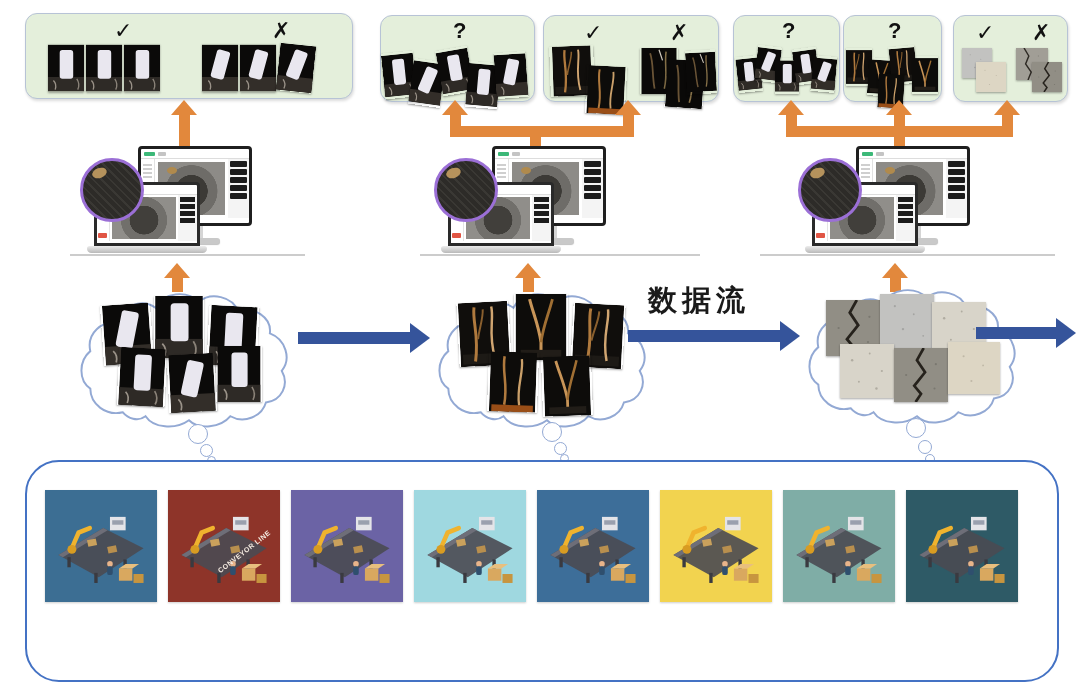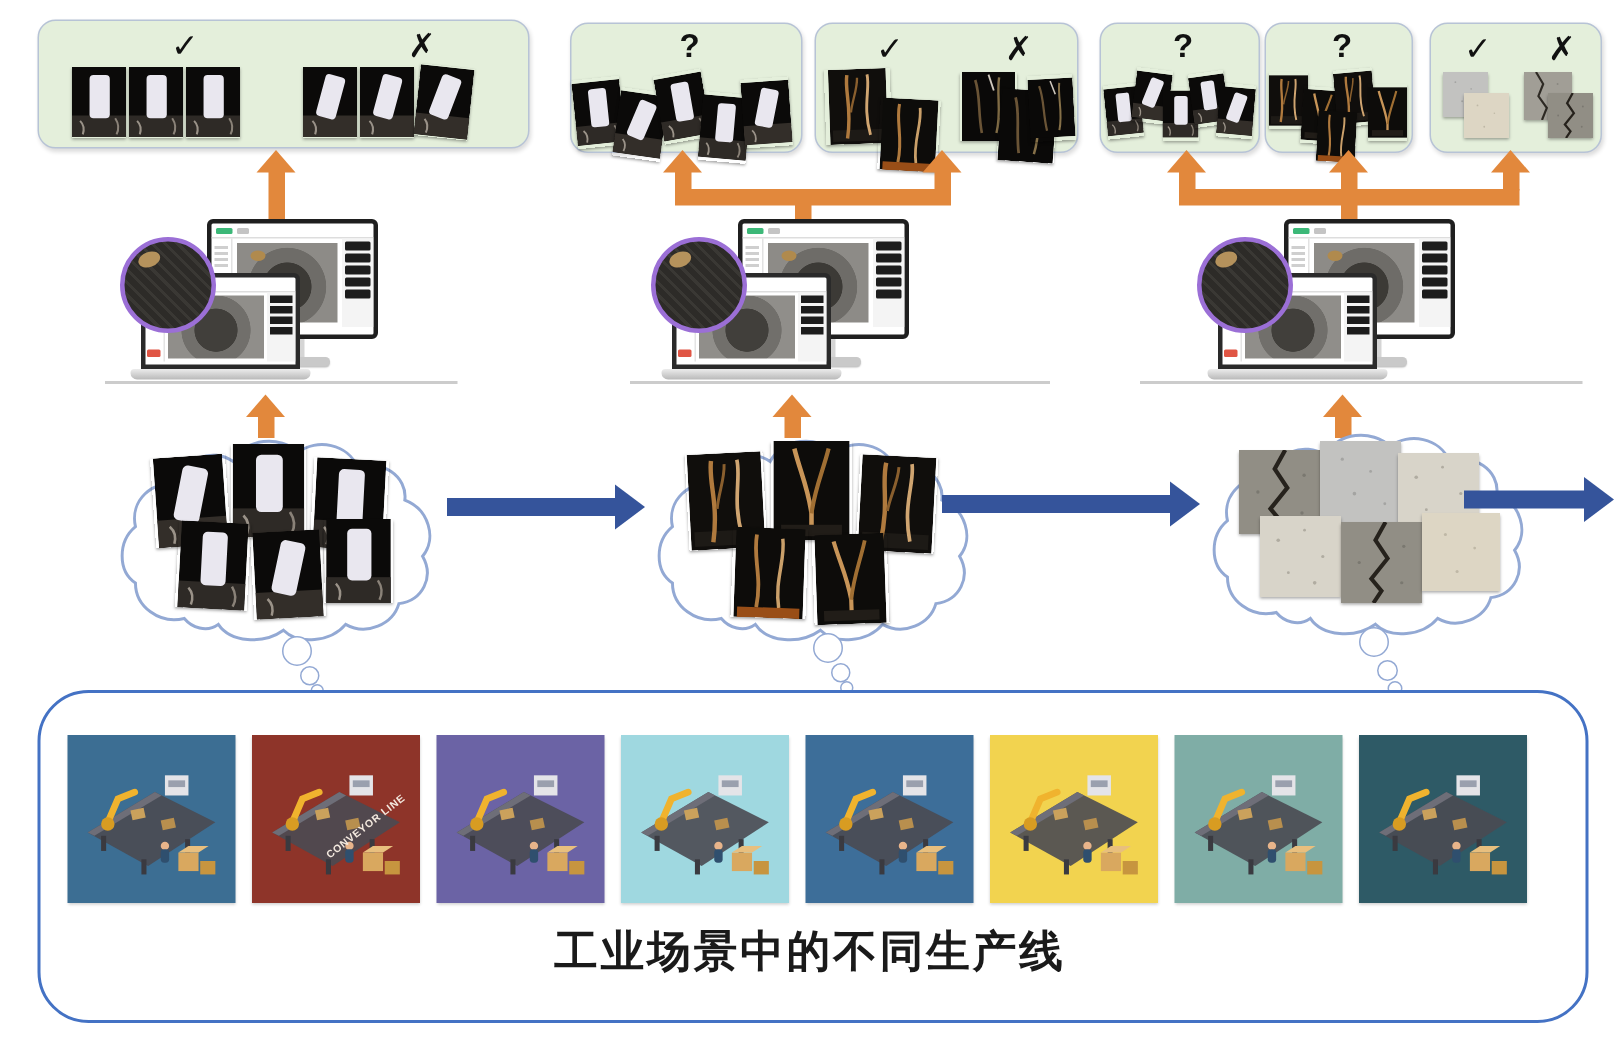--- a/index.html
+++ b/index.html
@@ -646,20 +646,21 @@
         <svg viewBox="0 0 40 40">
           <use href="#sym-tile-beige"></use>
         </svg>
       </div>
   </div>
   <div class="tail" style="left:906px;top:418px;width:18px;height:18px"></div>
   <div class="tail" style="left:918px;top:440px;width:12px;height:12px"></div>
   <div class="tail" style="left:925px;top:454px;width:8px;height:8px"></div>
 
   <div class="barrow" style="left:298px;top:332px;width:112px"></div>
+  <div class="flow-label" style="left:648px;top:281px">数据流</div>
   <div class="barrow" style="left:628px;top:330px;width:152px"></div>
   <div class="barrow" style="left:976px;top:327px;width:80px"></div>
 
   <div class="panel"></div>
   <div class="tiles">
     <div class="ftile" style="background: rgb(60, 110, 147);">
         <svg viewBox="0 0 100 100">
           <use href="#sym-factory"></use>
         </svg>
       </div>
@@ -693,15 +694,14 @@
         <svg viewBox="0 0 100 100">
           <use href="#sym-factory"></use>
         </svg>
       </div>
     <div class="ftile" style="background: rgb(46, 90, 102);">
         <svg viewBox="0 0 100 100">
           <use href="#sym-factory"></use>
         </svg>
       </div>
   </div>
-  <div class="caption" style="left:25px;top:615px;width:1030px">工业场景中的不同生产线</div>
 
 </div>
 
 </body></html>

